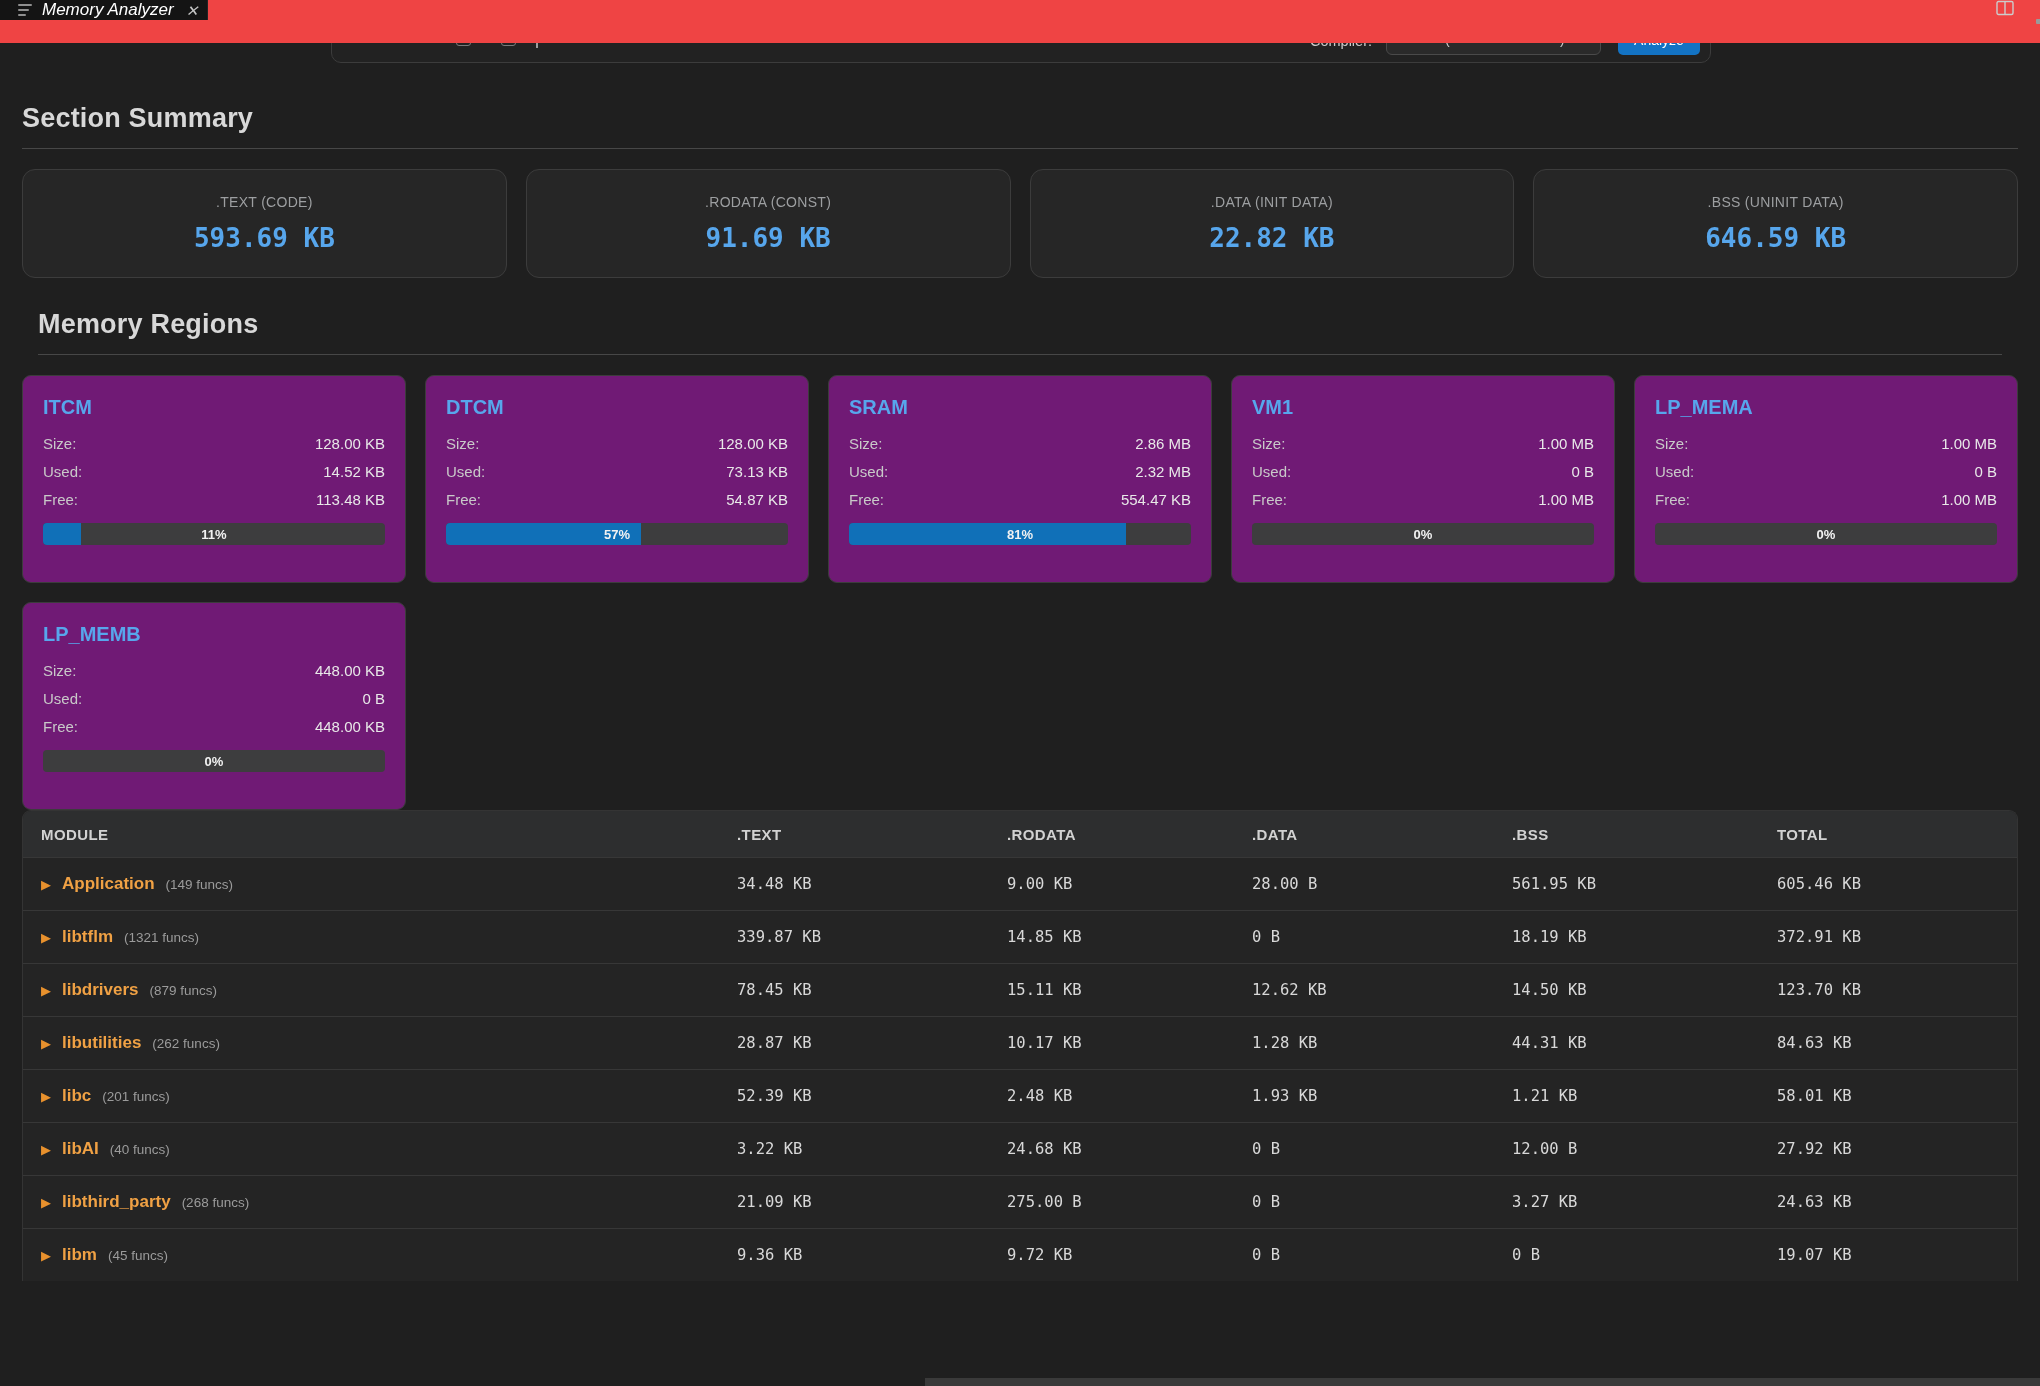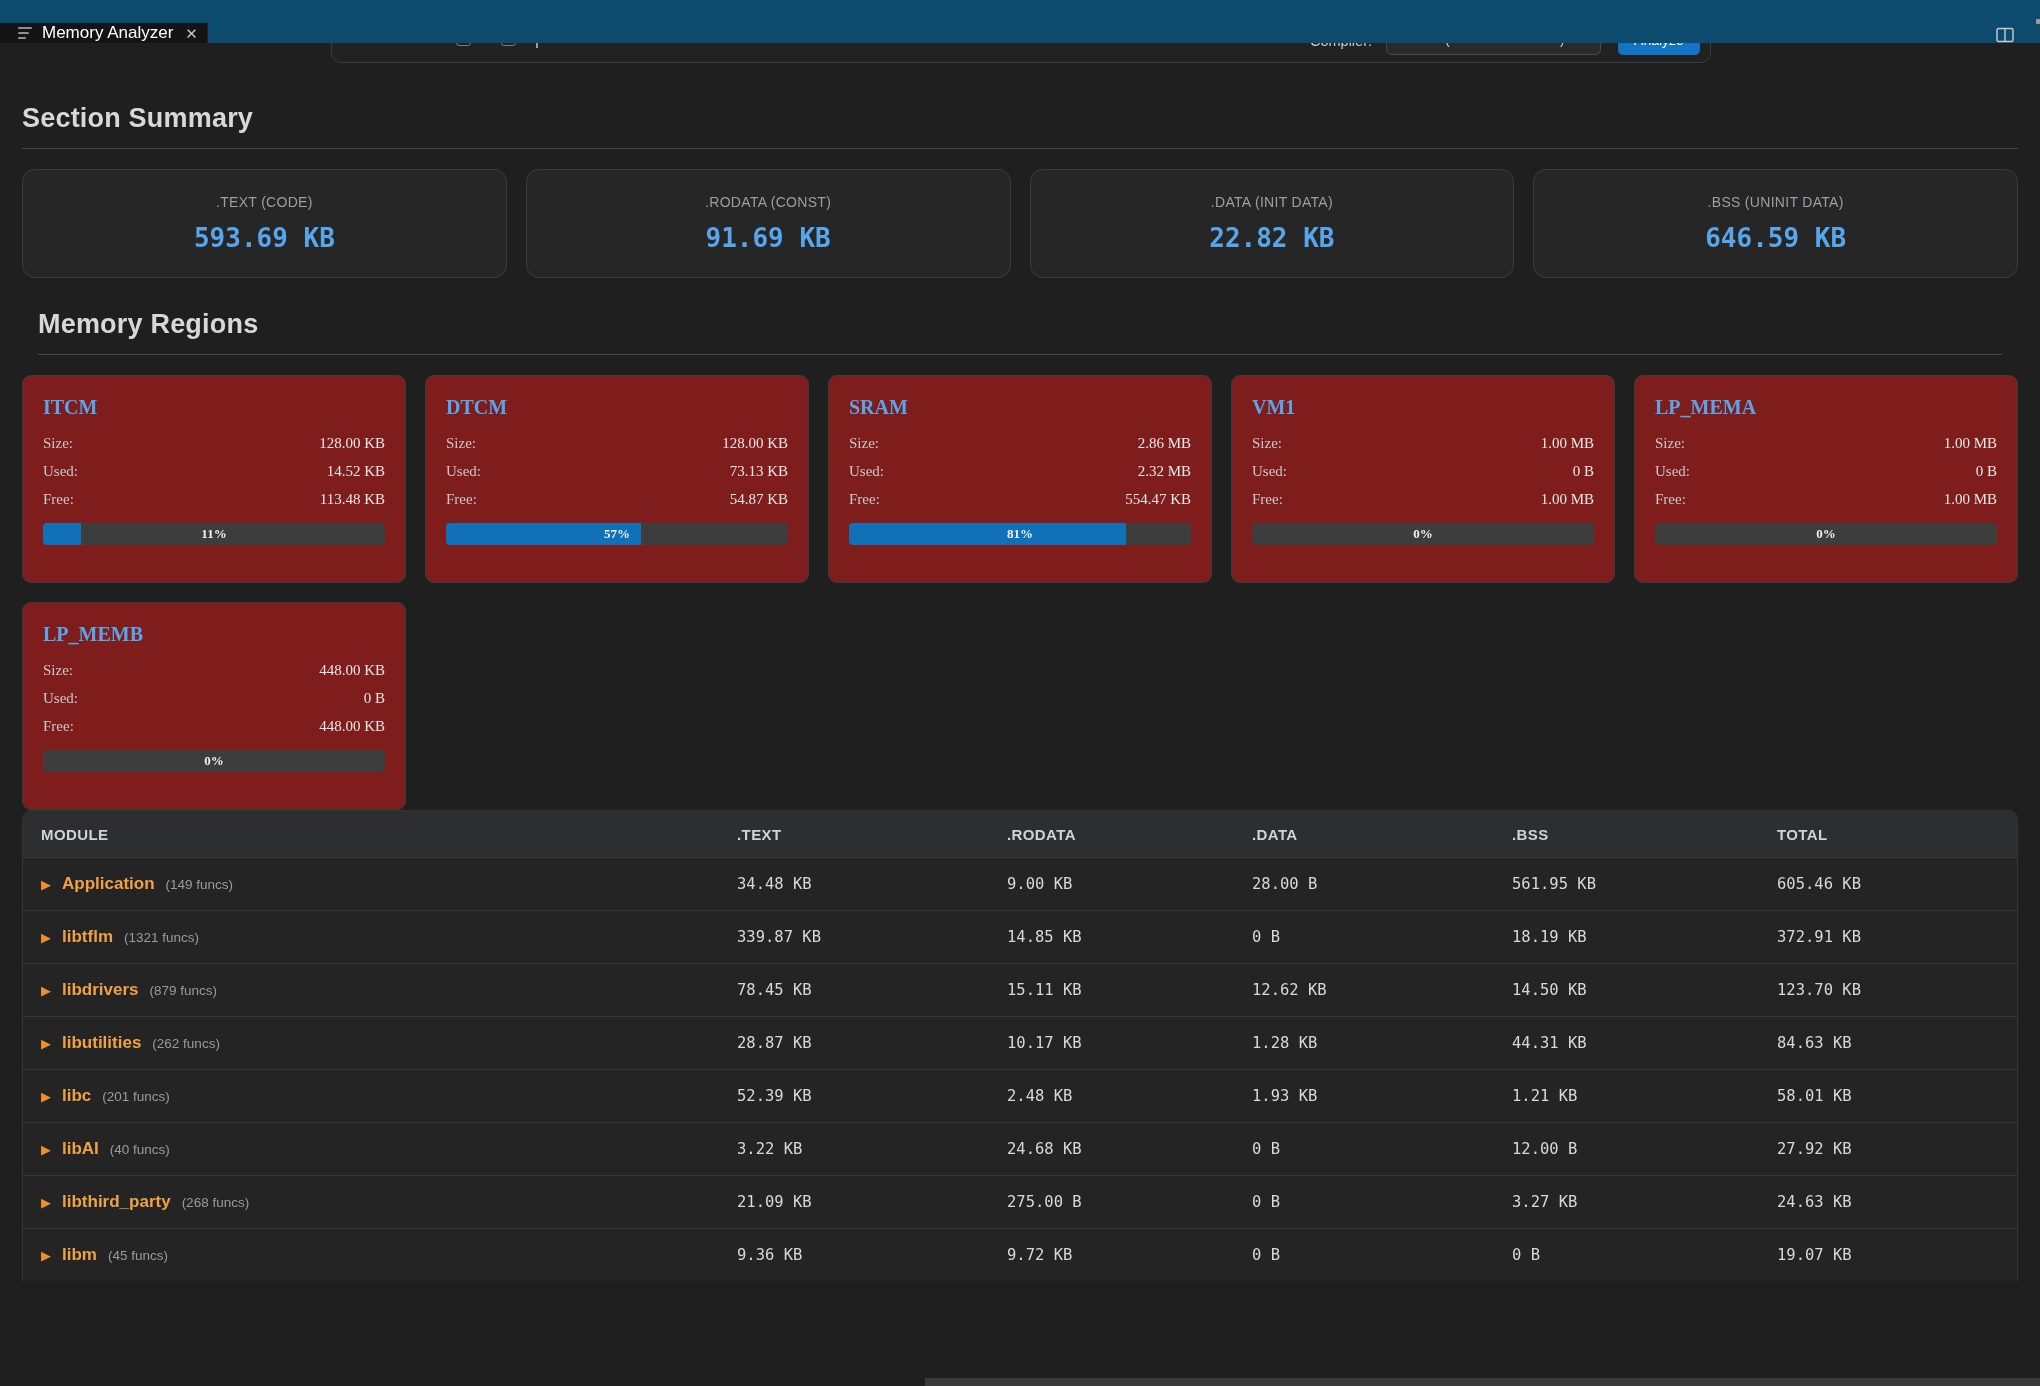--- a/index.html
+++ b/index.html
@@ -1,20 +1,20 @@
 <!DOCTYPE html>
 <html style="--accent: #57a6ec; --progress: #1070b8; --orange: #f0a144; --button-blue: #1373c4;"><head>
 <meta charset="utf-8">
 <style>
   * { margin:0; padding:0; box-sizing:border-box; }
   html,body { width:2040px; height:1386px; overflow:hidden; }
   body { background:#1f1f1f; font-family:"Liberation Sans",sans-serif; color:#d6d6d6; position:relative; }
 
   
-  .tabbar { height:43px; background:#0c4a6e; display:flex; align-items:flex-end; position:relative; }
+  .tabbar { height:43px; background:#ef4444; display:flex; align-items:flex-start; position:relative;font-style:italic; }
   .tab { width:208px; background:#141414; display:flex; align-items:center; gap:10px; padding:0 14px 0 18px; border-right:1px solid #232323; cursor:pointer; }
   .tab-glyph { display:flex; flex-direction:column; gap:3px; width:16px; }
   .tab-glyph i { display:block; height:2px; background:#8f8f8f; border-radius:1px; }
   .tab-glyph i:nth-child(1){ width:14px; } .tab-glyph i:nth-child(2){ width:11px; } .tab-glyph i:nth-child(3){ width:8px; }
   .tab-title { font-size:17px; color:#ffffff; white-space:nowrap; }
   .tab-close { margin-left:auto; color:#c5c5c5; font-size:15px; line-height:1; padding:2px; }
   .tabbar-actions { margin-left:auto; display:flex; align-items:center; gap:14px; padding-right:26px; }
   .split-icon svg { display:block; }
   .edge-dot { position:absolute; right:-2px; top:19px; width:6px; height:5px; background:#9a9a9a; border-radius:1px; }
 
@@ -41,21 +41,21 @@
 
   
   .summary-grid { display:grid; grid-template-columns:repeat(4,1fr); gap:19px; }
   .sum-card { height:109px; background:#262626; border:1px solid #3c3c3c; border-radius:13px;
               display:flex; flex-direction:column; align-items:center; justify-content:center; gap:13px; }
   .sum-label { font-size:14px; color:#9d9fa1; letter-spacing:.3px; }
   .sum-value { font-family:"DejaVu Sans Mono",monospace; font-weight:bold; font-size:26px; color:var(--accent); }
 
   
   .regions-grid { display:grid; grid-template-columns:repeat(5,1fr); gap:19px; }
-  .reg-card { height:208px; background:#7f1d1d; border:1px solid #3c3c3c; border-radius:9px; padding:20px 20px 0;font-family:Liberation Serif, serif; }
+  .reg-card { height:208px; background:#701a75; border:1px solid #3c3c3c; border-radius:9px; padding:20px 20px 0; }
   .reg-title { font-size:20px; font-weight:700; color:var(--accent); margin-bottom:16px; }
   .reg-row { display:flex; justify-content:space-between; font-size:15px; margin-bottom:11px; }
   .reg-row .k { color:#c9c9c9; } .reg-row .v { color:#e8e8e8; }
   .bar { position:relative; height:22px; background:#3d3d3e; border-radius:4px; overflow:hidden; margin-top:15px; }
   .bar-fill { position:absolute; left:0; top:0; bottom:0; background:var(--progress); }
   .bar-label { position:absolute; inset:0; display:flex; align-items:center; justify-content:center;
                font-size:13px; font-weight:700; color:#f2f2f2; }
 
   
   .table-card { background:#242424; border:1px solid #343434; border-bottom:none; border-radius:9px 9px 0 0; overflow:hidden; }

